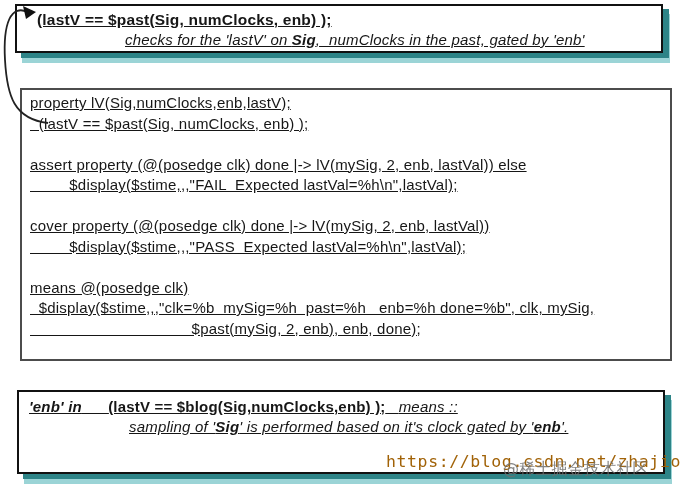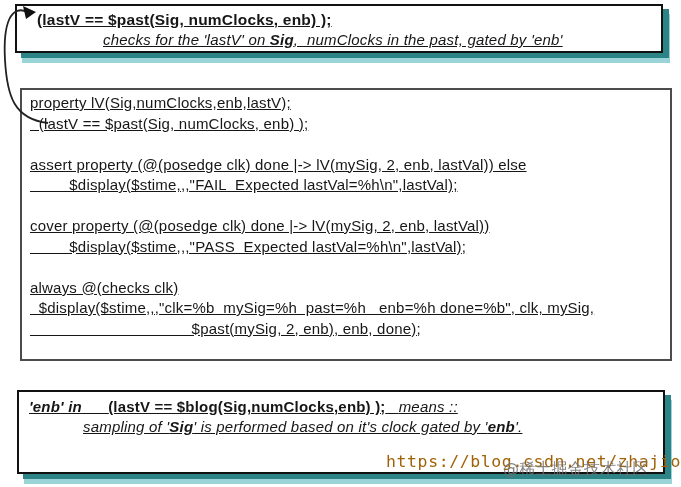--- a/index.html
+++ b/index.html
@@ -14,35 +14,35 @@
     font-family:"Liberation Sans",sans-serif;color:var(--ink);letter-spacing:0.2px;
   }
   .box{position:absolute;background:#ffffff;box-sizing:border-box;text-decoration:underline;}
   .top-box{
     left:15px;top:4px;width:648px;height:49px;
     border:2.5px solid #111;
     box-shadow:6px 5px 0 0 var(--teal-dark), 7px 10px 0 0 var(--teal-light);
     padding:3px 8px 0 8px;
   }
   .expr-line{font-weight:700;font-size:15.5px;white-space:pre;margin-left:12px;line-height:21px;}
-  .caption{font-size:15px;white-space:pre;margin-left:78px;line-height:20px;}
+  .caption{font-size:15px;white-space:pre;margin-left:100px;line-height:20px;}
   .code-box{
     left:20px;top:88px;width:652px;
     border:2px solid var(--code-border);
     padding:3px 6px 20px 8px;
   }
   .code-line{font-size:15px;line-height:20.5px;min-height:20.5px;white-space:pre;}
   .note-box{
     left:17px;top:390px;width:648px;height:84px;
     border:2px solid #111;
     box-shadow:6px 5px 0 0 var(--teal-dark), 7px 10px 0 0 var(--teal-light);
     padding:5px 8px 0 10px;
   }
   .note-line{font-size:15px;white-space:pre;line-height:19.5px;}
-  .note-l2{margin-left:54px;}
+  .note-l2{margin-left:100px;}
   .note-spacer{height:14px;}
   .it{font-style:italic;}
   .bd{font-weight:700;}
   .ul{text-decoration:underline;}
   .connector{position:absolute;left:0;top:0;z-index:5;pointer-events:none;}
   .wm-url{
     position:absolute;left:386px;top:452px;z-index:6;
     font-family:"DejaVu Sans Mono",monospace;font-size:16.5px;
     color:#a16207;letter-spacing:0.6px;white-space:pre;
   }
@@ -71,21 +71,21 @@
     <div>
         <div class="code-line">property lV(Sig,numClocks,enb,lastV);</div>
         <div class="code-line">  (lastV == $past(Sig, numClocks, enb) );</div>
         <div class="code-line"></div>
         <div class="code-line">assert property (@(posedge clk) done |-&gt; lV(mySig, 2, enb, lastVal)) else</div>
         <div class="code-line">         $display($stime,,,"FAIL  Expected lastVal=%h\n",lastVal);</div>
         <div class="code-line"></div>
         <div class="code-line">cover property (@(posedge clk) done |-&gt; lV(mySig, 2, enb, lastVal))</div>
         <div class="code-line">         $display($stime,,,"PASS  Expected lastVal=%h\n",lastVal);</div>
         <div class="code-line"></div>
-        <div class="code-line">always @(checks clk)</div>
+        <div class="code-line">means @(posedge clk)</div>
         <div class="code-line">  $display($stime,,,"clk=%b  mySig=%h  past=%h   enb=%h done=%b", clk, mySig,</div>
         <div class="code-line">                                     $past(mySig, 2, enb), enb, done);</div>
       </div>
   </div>
 
   <div class="box note-box">
     <div class="note-line"><span class="it bd">'enb' in</span><span>      </span><span class="bd">(lastV == $blog(Sig,numClocks,enb) );</span><span>   </span><span class="it">means ::</span></div>
     <div class="note-line note-l2"><span class="it">sampling of '</span><span class="it bd">Sig</span><span class="it">' is performed based on it's clock gated by '</span><span class="it bd">enb</span><span class="it">'.</span></div>
     <div class="note-spacer"></div>
   </div>

